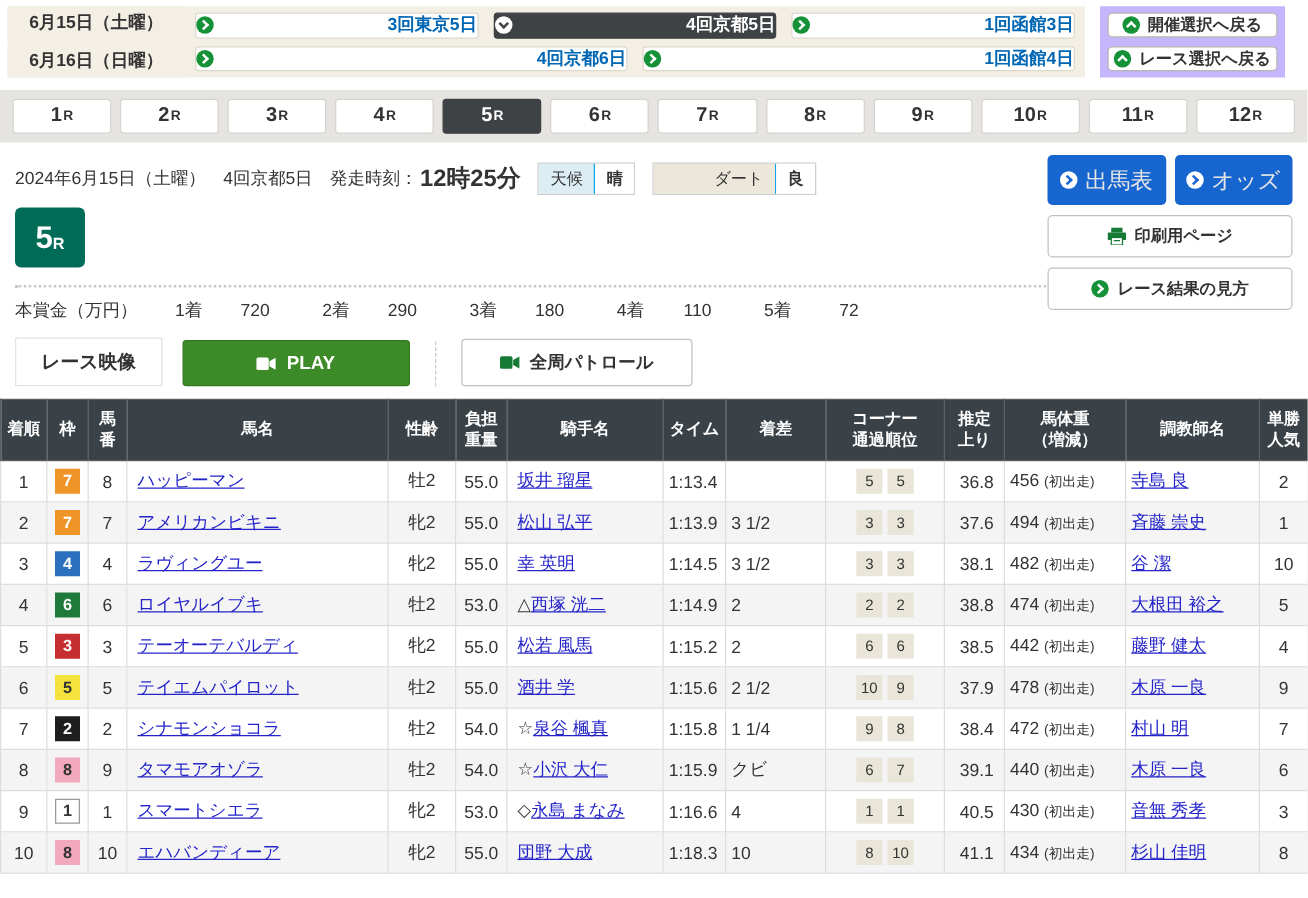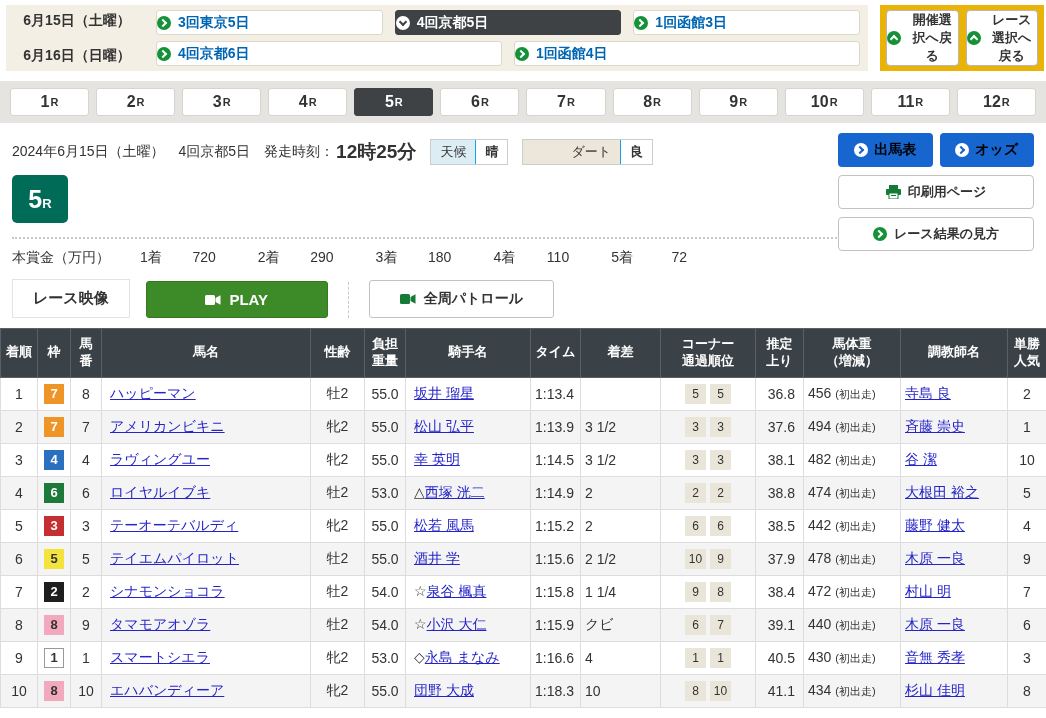--- a/index.html
+++ b/index.html
@@ -1,32 +1,32 @@
 <!DOCTYPE html>
 <html><head>
 <meta charset="utf-8">
 <style>
   * { box-sizing: border-box; margin: 0; padding: 0; }
   html,body { width:1046px; height:718px; background:#fff; overflow:hidden;
     font-family:"Liberation Sans","DejaVu Sans",sans-serif; color:#333; }
 
   
-  .top-nav { display:flex; margin:5px 2px 0 6px; gap:12px; }
+  .top-nav { display:flex; margin:5px 18px 0 6px; gap:12px; }
   .nav-main { flex:1; display:flex; background:#f4efe4; }
   .nav-dates { width:142px; display:flex; flex-direction:column; gap:4px; }
   .date-cell { flex:1; display:flex; align-items:center; justify-content:center;
     font-weight:bold; font-size:14px; background:#f4efe4; }
   .nav-meetings { flex:1; display:flex; flex-direction:column; gap:6px; padding:5px 8px; }
   .meeting-row { flex:1; display:flex; gap:12px; }
   .meeting-btn { flex:1; background:#fff; border:1px solid #dcd8cc; border-radius:3px;
     color:#0066b3; font-weight:bold; font-size:14px; display:flex; align-items:center;
-    justify-content:flex-start; gap:7px; cursor:pointer; font-family:inherit; }
+    justify-content:space-between; gap:7px; cursor:pointer; font-family:inherit; }
   .meeting-btn.selected { background:#3f4245; border-color:#3f4245; color:#fff; }
-  .nav-back { width:164px; display:flex; flex-direction:row; gap:7px; padding:5px 6px;
-    background:#eab308; }
+  .nav-back { width:148px; display:flex; flex-direction:column; gap:7px; padding:5px 6px;
+    background:#c4b5fd; }
   .back-btn { flex:1; background:#fff; border:1px solid #b9b7b0; border-radius:4px;
     color:#333; font-weight:bold; font-size:13px; display:flex; align-items:center;
     justify-content:center; gap:6px; cursor:pointer; font-family:inherit; }
 
   
   .icon-circle { width:14px; height:14px; border-radius:50%; background:#159138;
     position:relative; display:inline-block; flex:none; }
   .icon-circle::after { content:""; position:absolute; width:4px; height:4px;
     border-top:2px solid #fff; border-right:2px solid #fff; top:4px; left:3px;
     transform:rotate(45deg); }
@@ -60,21 +60,21 @@
   .race-num-badge { width:56px; height:48px; background:#006c58; color:#fff; border-radius:5px;
     display:flex; align-items:center; justify-content:center; font-weight:bold; font-size:25px; flex:none; }
   .race-num-badge .r-suffix { font-size:13px; margin-top:8px; }
   .race-name { font-size:26px; font-weight:bold; color:#222; line-height:1.1; }
   .race-conditions { font-size:14px; margin-top:8px; }
   .course-value { font-size:20px; font-weight:bold; }
 
   .action-col { position:absolute; top:10px; right:12px; width:196px;
     display:flex; flex-direction:column; gap:8px; }
   .action-row { display:flex; gap:7px; }
-  .btn-blue { flex:1; background:#1766cf; color:#000000; border:none; font-weight:bold; font-size:14px;
+  .btn-blue { flex:1; background:#1766cf; color:#e5e5e5; border:none; font-weight:normal; font-size:18px;
     border-radius:4px; padding:8px 6px; display:flex; gap:6px; align-items:center;
     justify-content:center; cursor:pointer; font-family:inherit; }
   .btn-white { background:#fff; border:1px solid #c4c2bc; border-radius:4px; color:#333;
     font-weight:bold; font-size:13px; padding:7px 6px; display:flex; gap:7px; align-items:center;
     justify-content:center; cursor:pointer; font-family:Liberation Sans, sans-serif; }
 
   
   .prize-row { display:flex; align-items:center; padding:10px 12px 8px 12px; font-size:14px; gap:30px; }
   .prize-item { display:flex; gap:20px; }
   .prize-amount { min-width:34px; text-align:right; }

